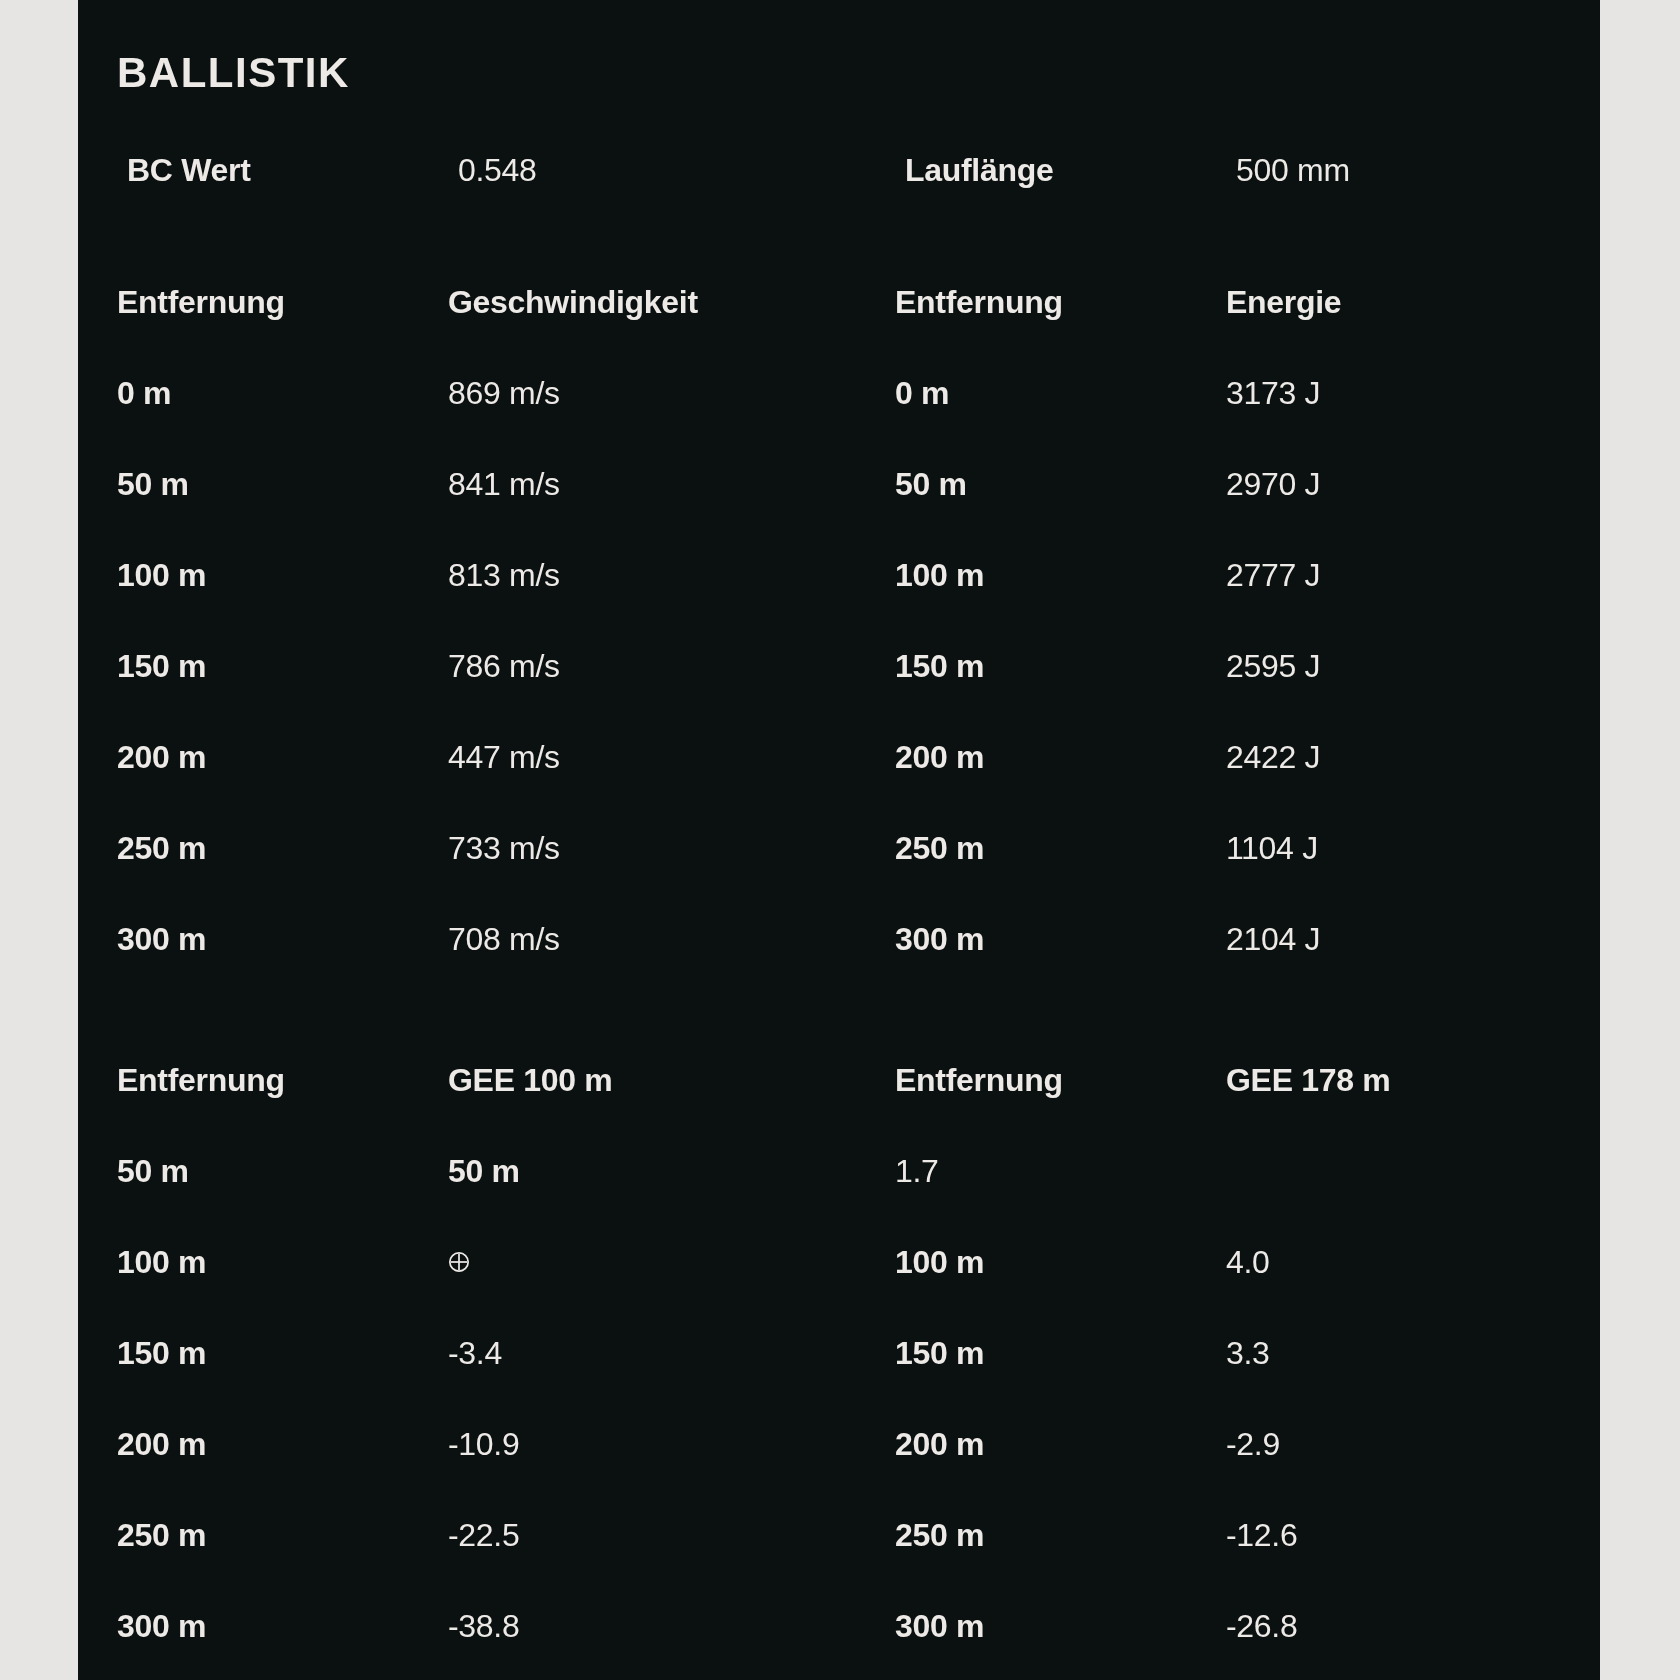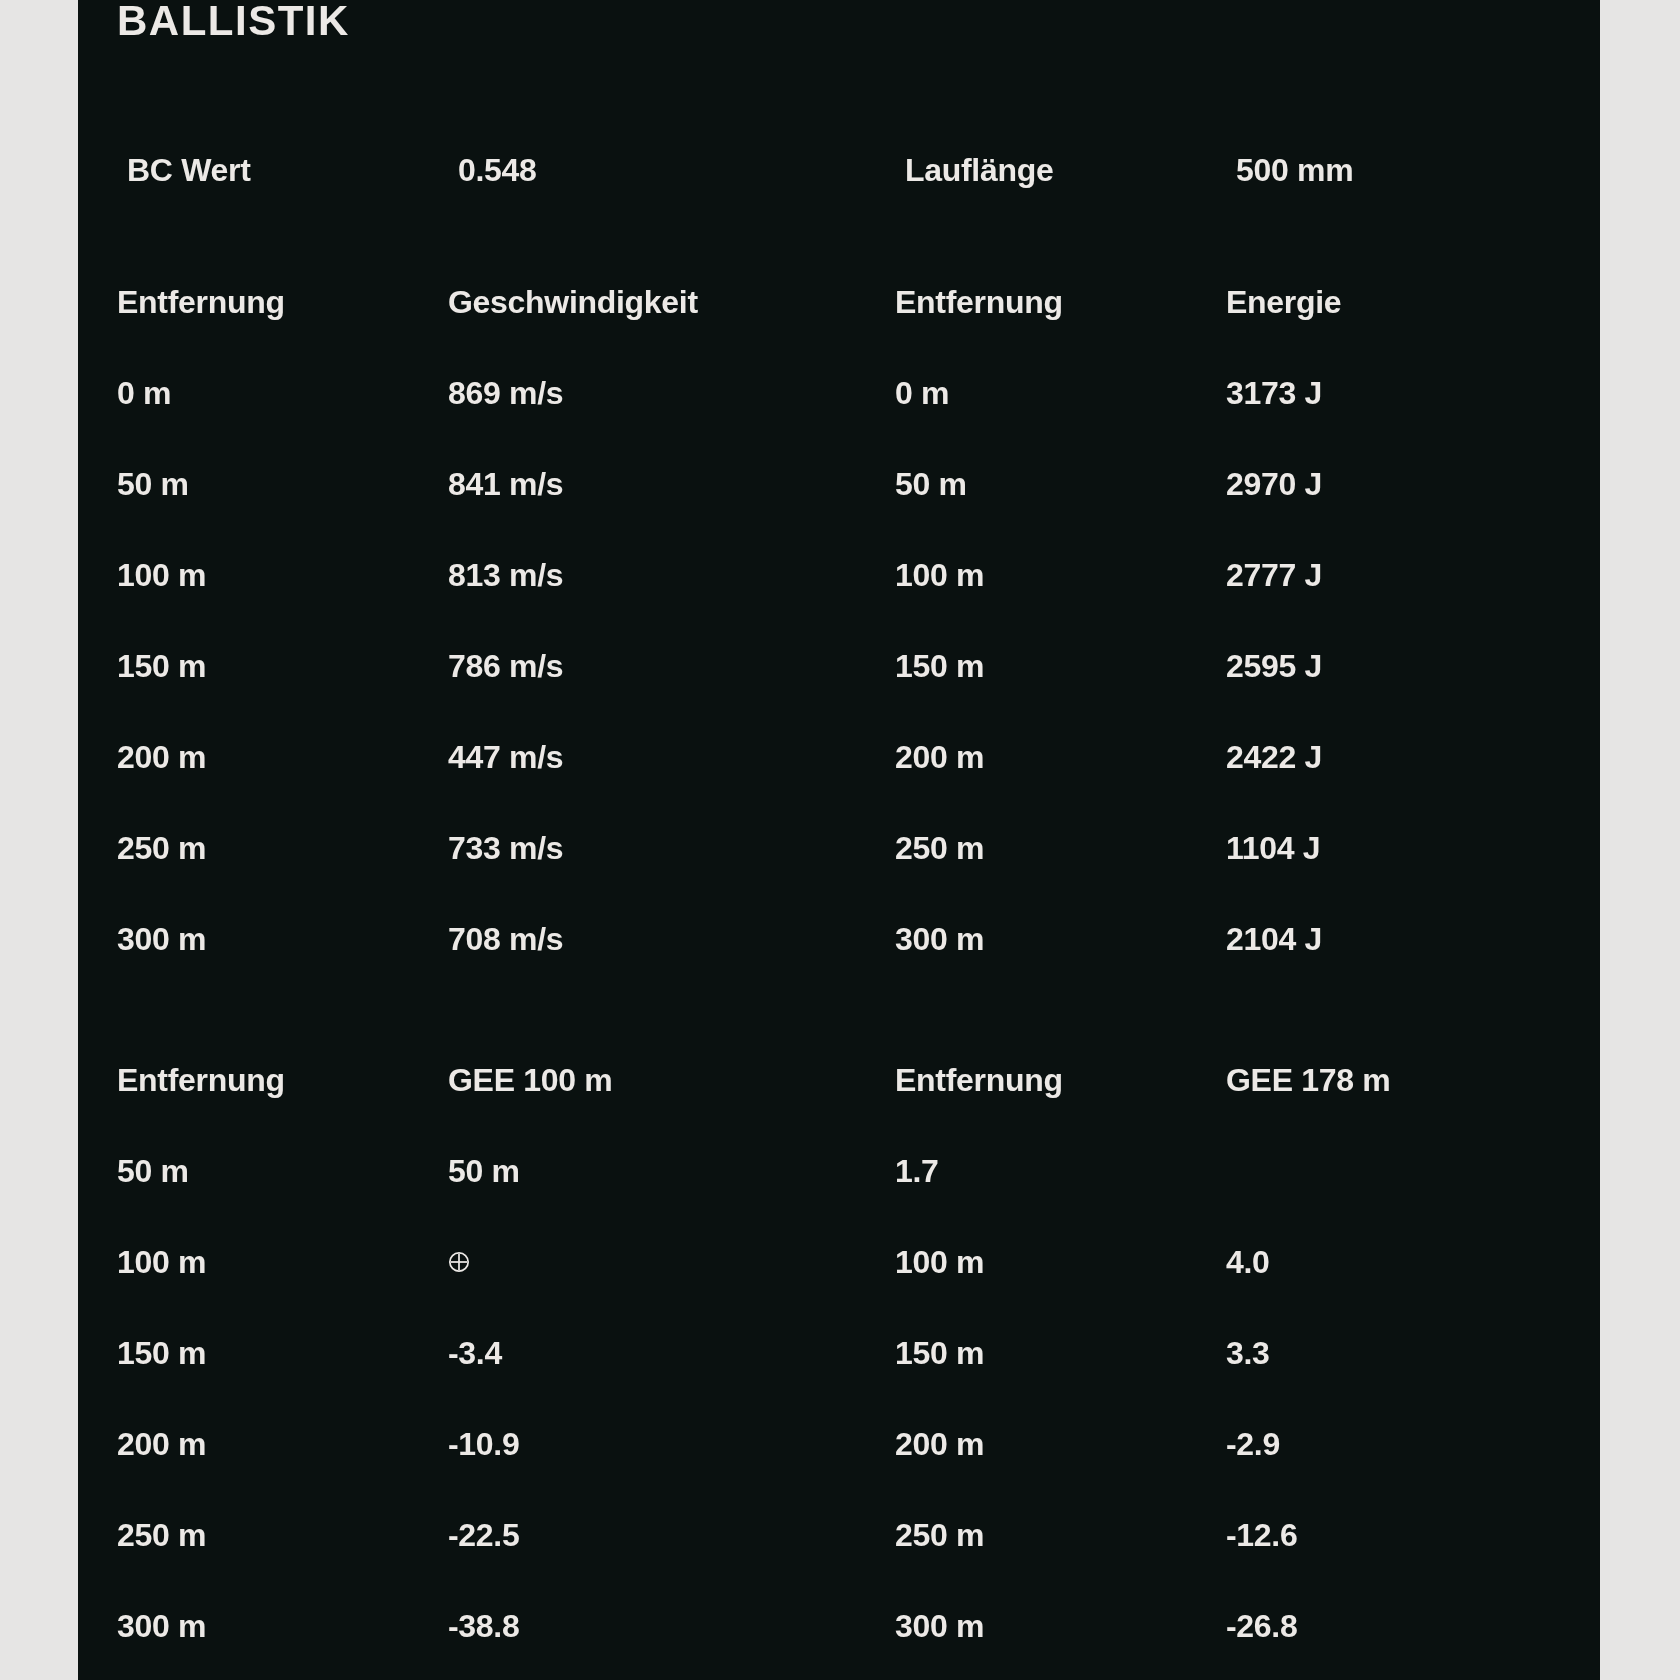--- a/index.html
+++ b/index.html
@@ -26,21 +26,21 @@
     background: #0a1110;
     color: #ece9e6;
     box-sizing: border-box;
   }
   .inner {
     padding: 0 30px 0 39px;
   }
   .title-row {
     height: 94px;
     display: flex;
-    align-items: flex-start;
+    align-items: flex-end;
   }
   .title {
     margin: 0;
     font-size: 42px;
     font-weight: 700;
     letter-spacing: 1.5px;
     line-height: 1;
   }
   .row {
     display: grid;
@@ -52,21 +52,21 @@
   .header-row-1 { margin-top: 41px; }
   .header-row-2 { margin-top: 50px; }
   .cell {
     font-size: 32px;
     line-height: 1;
     letter-spacing: -0.3px;
     white-space: nowrap;
   }
   .label { font-weight: 700; }
   .header { font-weight: 700; }
-  .value { font-weight: 700; }
+  .value { font-weight: 400; }
   .zero-icon {
     display: block;
     width: 22px;
     height: 22px;
   }
   .zero-icon circle, .zero-icon line {
     stroke: #ece9e6;
     fill: none;
   }
 </style>

